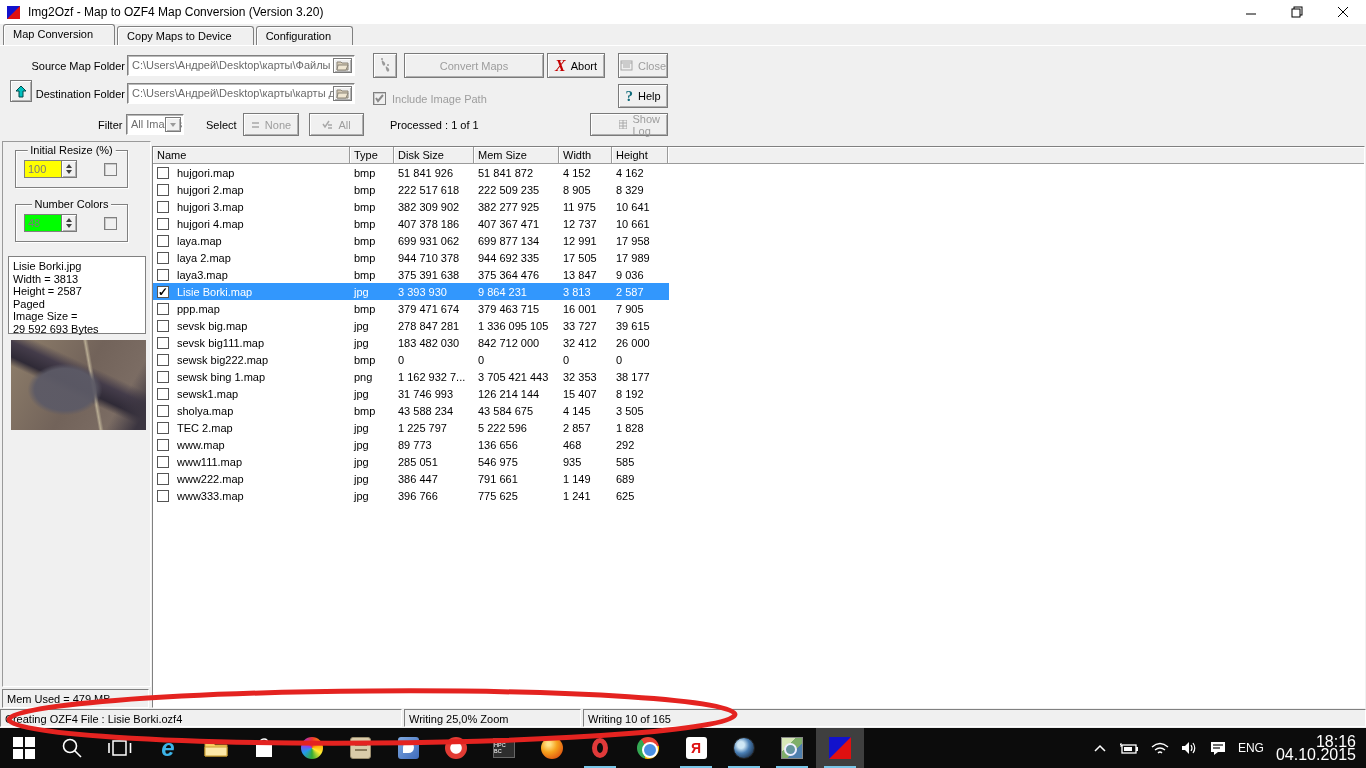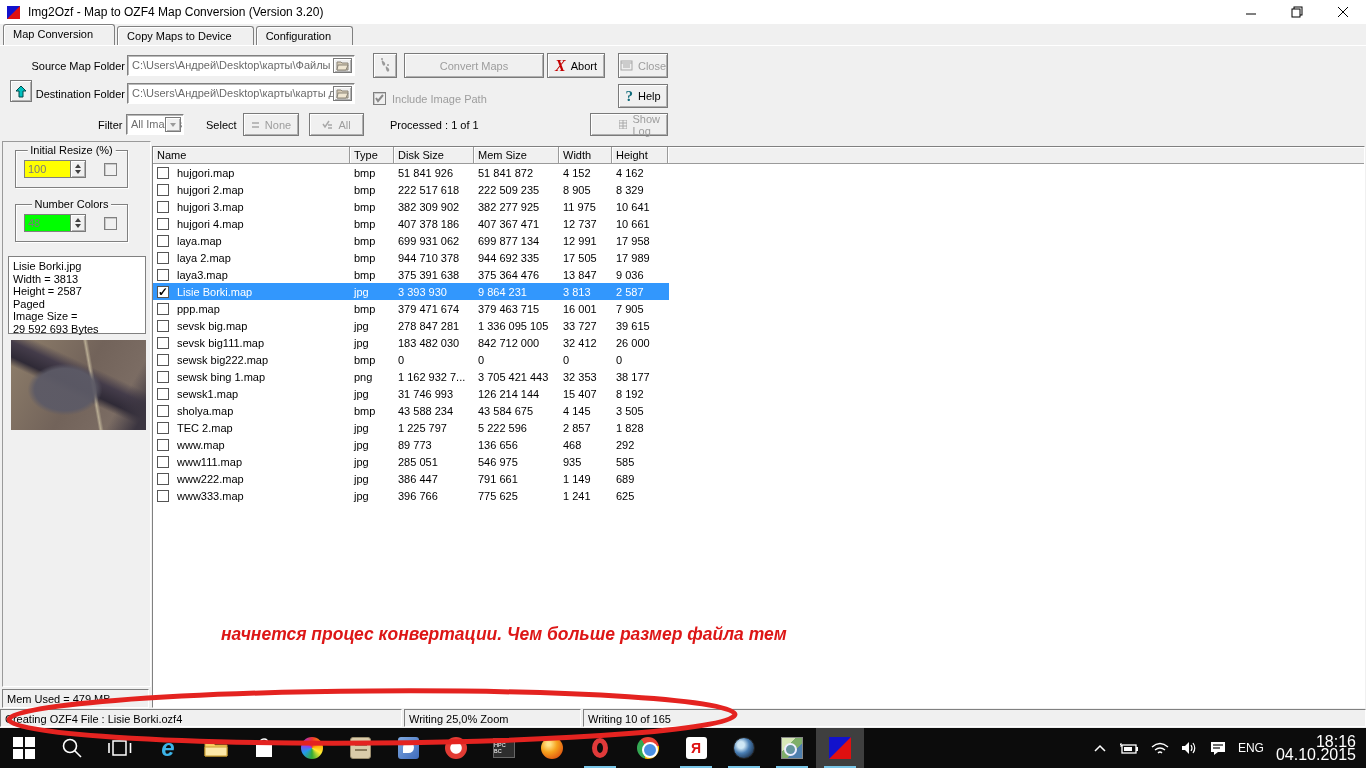--- a/index.html
+++ b/index.html
@@ -25,21 +25,21 @@
   
   .raised { background:#f0f0f0; border:1px solid #7a7a7a; box-shadow: inset 1px 1px 0 #fff, inset -1px -1px 0 #b0b0b0; }
   .sunken { background:#fff; border:1px solid #808080; border-right-color:#fff; border-bottom-color:#fff; box-shadow: inset 1px 1px 0 #b9b9b9; }
   .btn { position:absolute; display:flex; align-items:center; justify-content:center; gap:5px; font-size:11px; }
   .btn .gray { color:#9d9d9d; }
   .disabled-text { color:#9d9d9d; }
   .lbl { position:absolute; font-size:11px; white-space:nowrap; }
   .pathbox { position:absolute; height:21px; padding:3px 22px 0 4px; color:#6a6a6a; white-space:nowrap; overflow:hidden; font-size:11px; }
   .folderbtn { position:absolute; top:2px; right:2px; width:19px; height:15px; display:flex; align-items:center; justify-content:center; }
   .spinctl { position:absolute; height:20px; display:flex; }
-  .spinval { width:46px; height:18px; border:1px solid #808080; border-right:none; padding:2px 3px; font-size:11px; color:#7a7a7a; }
+  .spinval { width:37px; height:18px; border:1px solid #808080; border-right:none; padding:2px 3px; font-size:11px; color:#7a7a7a; }
   .spinbtn { width:16px; height:18px; display:flex; flex-direction:column; align-items:center; justify-content:center; }
   .tri-up { width:0; height:0; border-left:3px solid transparent; border-right:3px solid transparent; border-bottom:4px solid #404040; margin-bottom:2px; }
   .tri-dn { width:0; height:0; border-left:3px solid transparent; border-right:3px solid transparent; border-top:4px solid #404040; }
   .cb { width:13px; height:13px; background:#fff; border:1px solid #808080; box-shadow: inset 1px 1px 0 #c8c8c8; }
   .cb.gray { background:#f0f0f0; }
   .groupbox { position:absolute; border:1px solid #808080; box-shadow: inset 1px 1px 0 #fff, 1px 1px 0 #fff; }
   .grouplegend { position:absolute; top:-7px; left:50%; transform:translateX(-50%); background:#f0f0f0; padding:0 3px; white-space:nowrap; font-size:11px; }
   
   .leftpanel { position:absolute; left:2px; top:141px; width:149px; height:546px; border:1px solid #9a9a9a; border-right-color:#fff; border-bottom-color:#fff; background:#f0f0f0; }
   .infobox { position:absolute; left:5px; top:114px; width:138px; height:78px; background:#fff; border:1px solid #808080; padding:3px 4px; line-height:12.5px; font-size:11px; }
@@ -459,21 +459,20 @@
         <span class="c" style="width: 177px;">www333.map</span>
         <span class="c" style="width: 44px;">jpg</span>
         <span class="c" style="width: 80px;">396 766</span>
         <span class="c" style="width: 85px;">775 625</span>
         <span class="c" style="width: 53px;">1 241</span>
         <span class="c" style="width: 56px;">625</span>
       </div>
     </div>
 
   <div class="annotation" style="position:absolute; left:68px; top:474px;">
-    <div>начнется процес конвертации. Чем больше размер файла тем</div>
   </div>
 </div>
 
 <div class="statusbar">
   <div class="spanel" style="width:402px;">Creating OZF4 File : Lisie Borki.ozf4</div>
   <div class="spanel" style="width:177px;">Writing 25,0% Zoom</div>
   <div class="spanel" style="flex:1; margin-right:0;">Writing 10 of 165</div>
 </div>
 
 <svg class="ellipse-overlay" viewBox="0 0 770 72">

